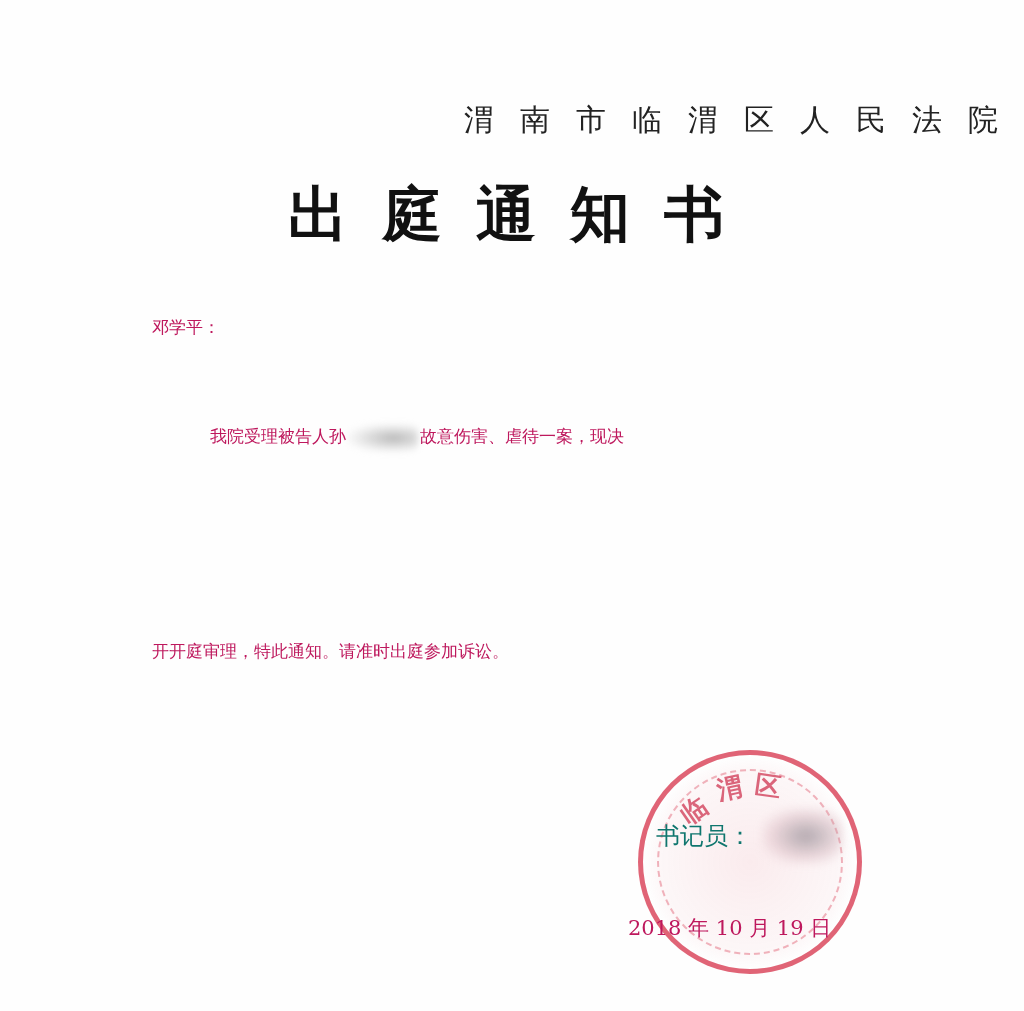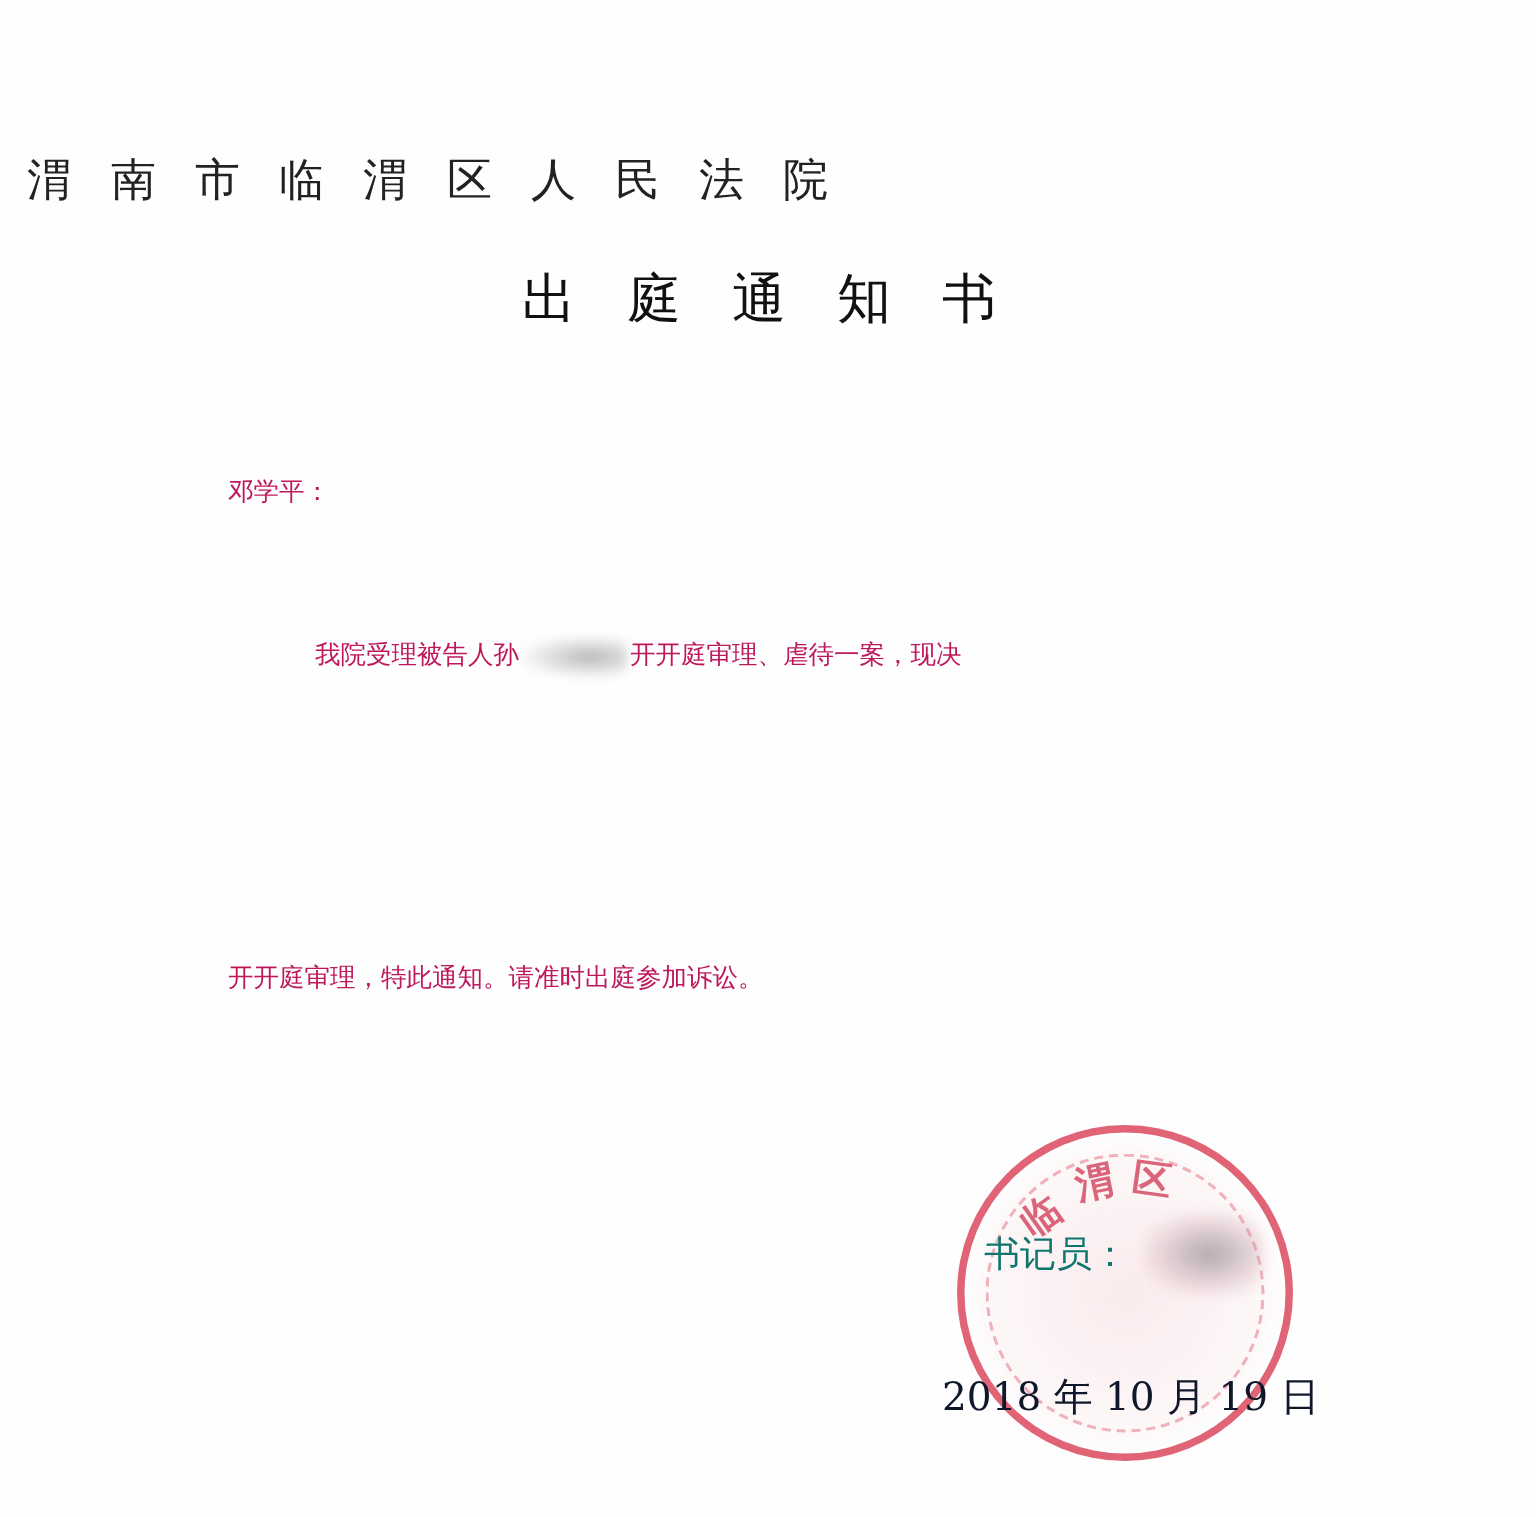--- a/index.html
+++ b/index.html
@@ -16,40 +16,40 @@
       height: 1011px;
       background: #fefefe;
       color: #1a1a1a;
       font-family: "DejaVu Serif", "Liberation Serif", serif;
     }
     .court-name {
       position: absolute;
       left: 0;
       top: 100px;
       width: 1024px;
-      text-align: left;
+      text-align: right;
       font-size: 30px;
       letter-spacing: 26px;
       padding-left: 18px;
       box-sizing: border-box;
       color: #222;
       font-weight: normal;
     }
     .doc-title {
       position: absolute;
       left: 0;
       top: 175px;
       width: 1024px;
       text-align: center;
-      font-size: 36px;
+      font-size: 60px;
       letter-spacing: 34px;
       padding-left: 22px;
       box-sizing: border-box;
       color: #111;
-      font-weight: normal;
+      font-weight: bold;
     }
     .body-text {
       position: absolute;
       font-family: Liberation Serif, serif;
       font-size: 17px;
       color: #be185d;
       white-space: nowrap;
     }
     .addressee { left: 152px; top: 316px; }
     .line1 { left: 210px; top: 424px; }
@@ -109,38 +109,38 @@
       height: 56px;
       border-radius: 20px;
       background: radial-gradient(ellipse at 55% 50%, rgba(120,110,120,0.55), rgba(210,170,180,0.35) 55%, rgba(255,255,255,0) 80%);
       filter: blur(4px);
     }
     .sign-date {
       position: absolute;
       left: 628px;
       top: 914px;
       font-family: "DejaVu Serif", "Liberation Serif", serif;
-      font-size: 26px;
-      color: #0f172a;
+      font-size: 21px;
+      color: #be185d;
       white-space: nowrap;
     }
   </style>
 </head>
 <body>
 
 <div class="page">
 
   <div class="court-name">渭南市临渭区人民法院</div>
 
   <div class="doc-title">出庭通知书</div>
 
   <div class="body-text addressee">邓学平：</div>
 
   <div class="body-text line1">
-    <span>我院受理被告人孙</span><span class="blur"></span><span>开开庭审理、虐待一案，现决</span>
+    <span>我院受理被告人孙</span><span class="blur"></span><span>故意伤害、虐待一案，现决</span>
   </div>
 
 
   <div class="body-text line3">开开庭审理，特此通知。请准时出庭参加诉讼。</div>
 
   <div class="stamp">
     <div class="stamp-inner"></div>
     <span class="stamp-text stamp-t1">临</span>
     <span class="stamp-text stamp-t2">渭</span>
     <span class="stamp-text stamp-t3">区</span>

